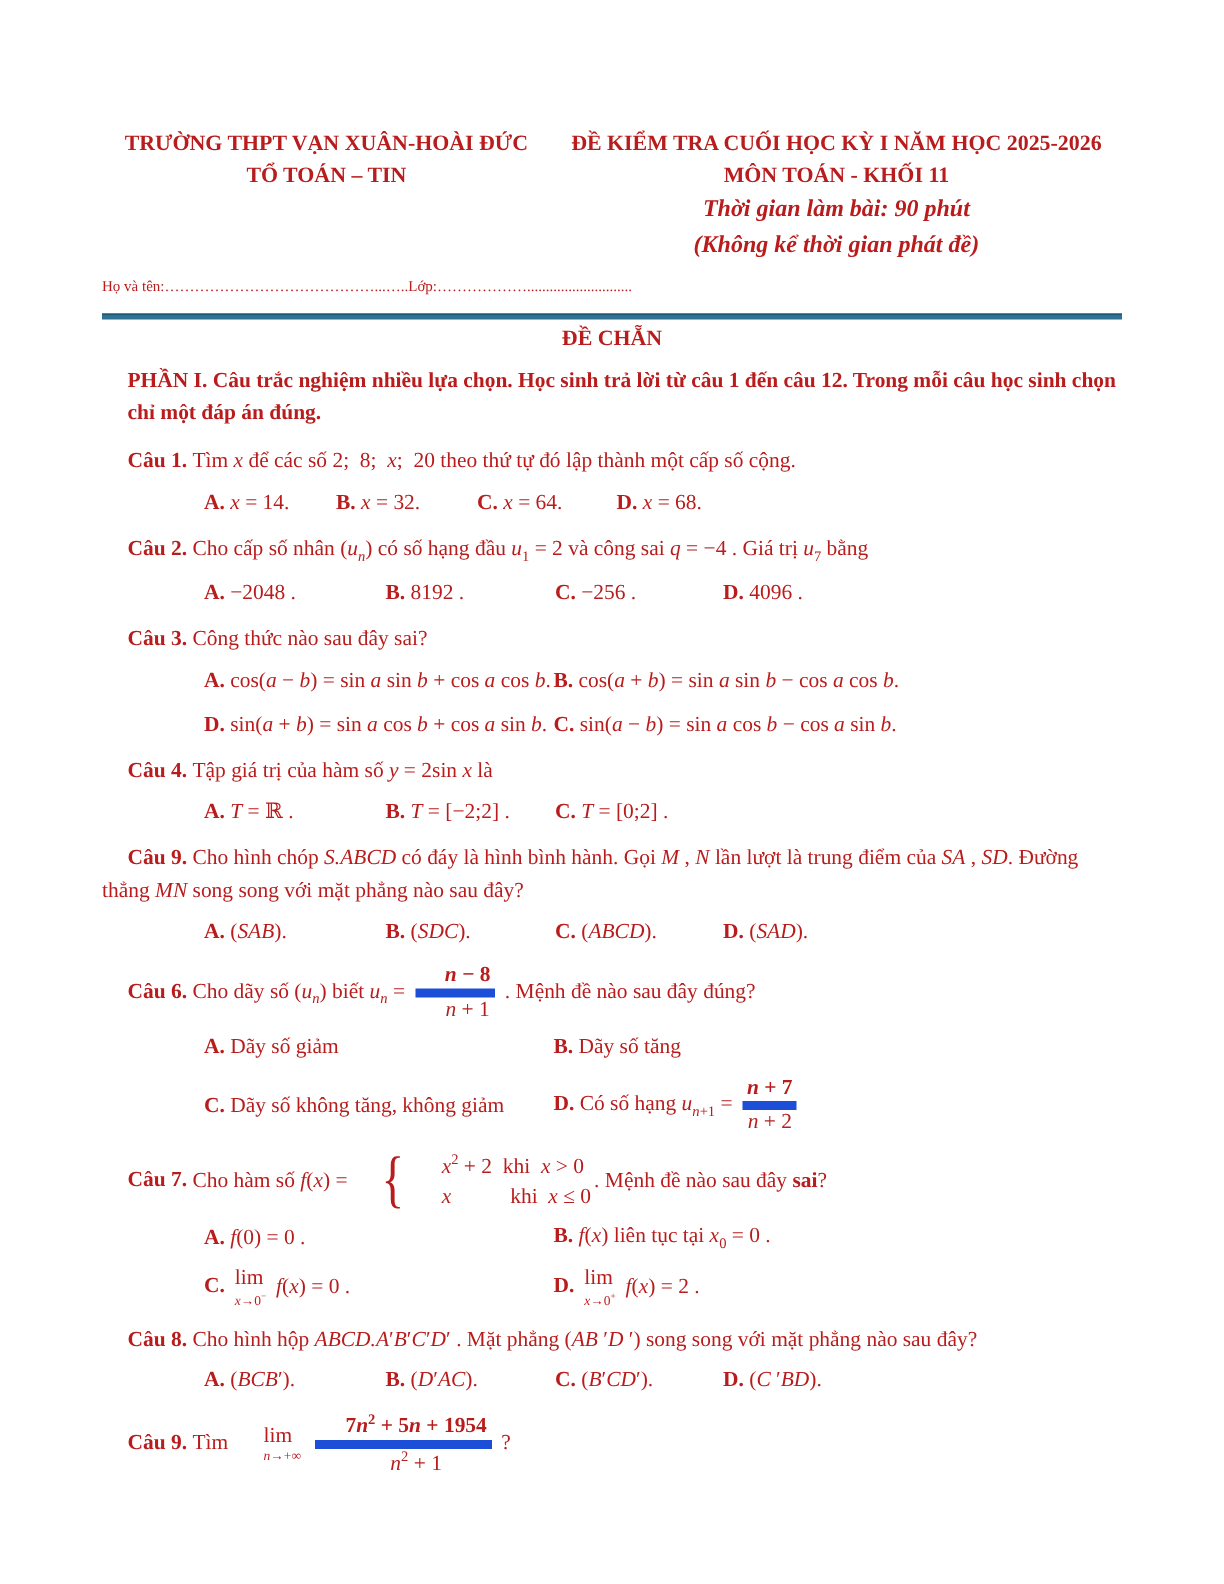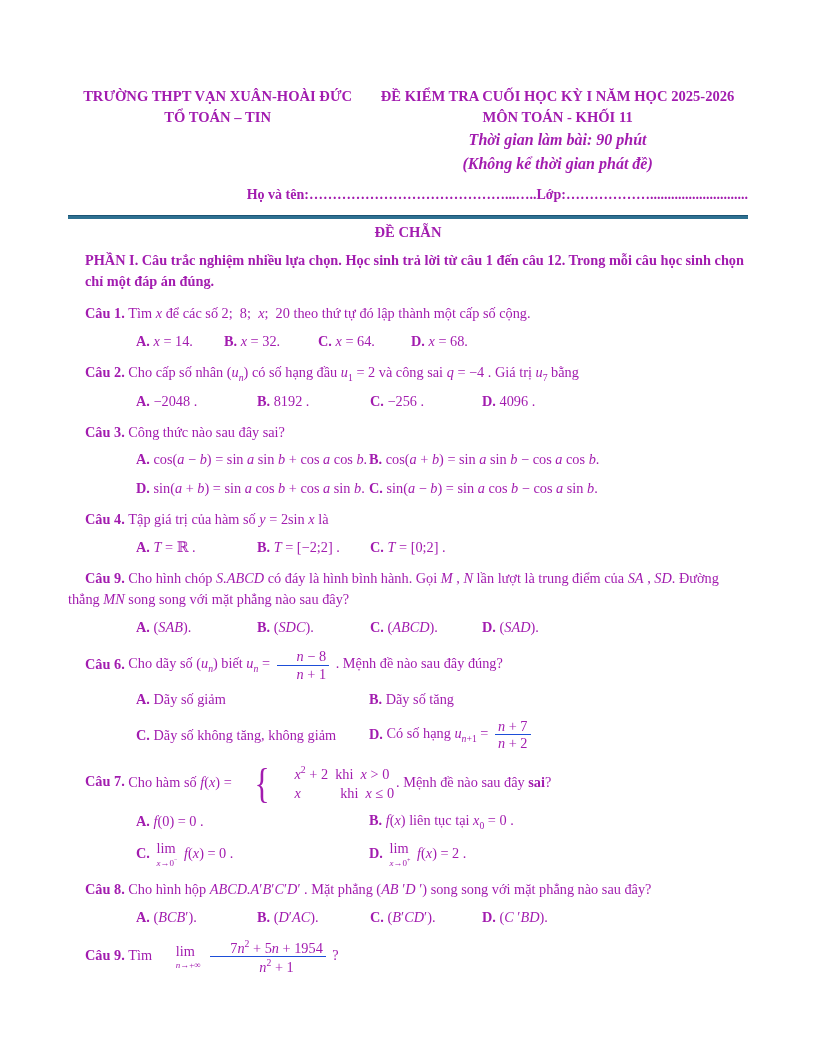--- a/index.html
+++ b/index.html
@@ -1,46 +1,46 @@
 <!DOCTYPE html>
 <html lang="vi"><head>
 <meta charset="utf-8">
 <style>
   html,body{margin:0;padding:0;background:#ffffff;}
   .page{
     width:816px;height:1056px;box-sizing:border-box;
-    padding:86px 68px 14px 68px;margin:0 auto;background:#fff;color:#a21caf;
+    padding:86px 68px 14px 68px;margin:0 auto;background:#fff;color:#b91c1c;
     font-family:"Liberation Serif","DejaVu Serif",serif;
     font-size:14.3px;line-height:1.45;overflow:hidden;border-radius:27px;
   }
   
   .header{display:flex;width:100%;}
   .h-left{width:44%;text-align:center;}
   .h-right{width:56%;text-align:center;}
   .h-bold{font-weight:bold;font-size:14.6px;line-height:1.45;}
   .h-italic{font-weight:bold;font-style:italic;font-size:16px;line-height:1.5;}
-  .name-line{font-weight:bold;font-size:14px;margin-top:9px;white-space:nowrap;overflow:hidden;text-align:right;}
+  .name-line{font-weight:normal;font-size:10px;margin-top:9px;white-space:nowrap;overflow:hidden;}
   .rule{border:none;height:3px;margin:9px 0 2px 0;background:#2e7191;border-top:1px solid #1c5474;}
   .exam-code{text-align:center;font-weight:bold;font-size:14.6px;margin:3px 0 7px 0;}
   .part-heading{font-weight:bold;margin:0 0 0 17px;line-height:1.48;}
   
   .question{margin-top:11px;}
   .q{margin:0;text-indent:17px;line-height:1.5;}
   .qlabel{font-weight:bold;}
   .opts{padding-left:68px;display:grid;row-gap:9px;margin-top:6px;line-height:1.4;align-items:center;}
   .opts-4a{grid-template-columns:88px 94px 93px 1fr;}
   .opts-4b{grid-template-columns:121px 113px 112px 1fr;}
   .opts-2{grid-template-columns:233px 1fr;}
   .opt{white-space:nowrap;}
   .olabel{font-weight:bold;}
   
   i{font-style:italic;}
   sub,sup{font-size:68%;}
   .frac{display:inline-flex;flex-direction:column;text-align:center;vertical-align:middle;margin:0 3px;line-height:1.18;}
-  .frac .num{border-bottom:1px solid #1d4ed8;padding:0 3px;}
+  .frac .num{border-bottom:6px solid #1d4ed8;padding:0 3px;font-weight:bold;}
   .frac .den{padding:0 3px;}
   .cases{display:inline-flex;align-items:center;vertical-align:middle;margin:0 2px;}
   .cases .brace{font-size:42px;font-weight:400;line-height:.8;margin-right:3px;transform:scaleX(.75);}
   .cases .crows{display:inline-flex;flex-direction:column;text-align:left;line-height:1.35;}
   .lim{display:inline-flex;flex-direction:column;align-items:flex-start;vertical-align:middle;line-height:1;margin:0 3px;}
   .lim .ls{font-size:9px;margin-top:2px;}
 </style>
 </head>
 <body>
 

